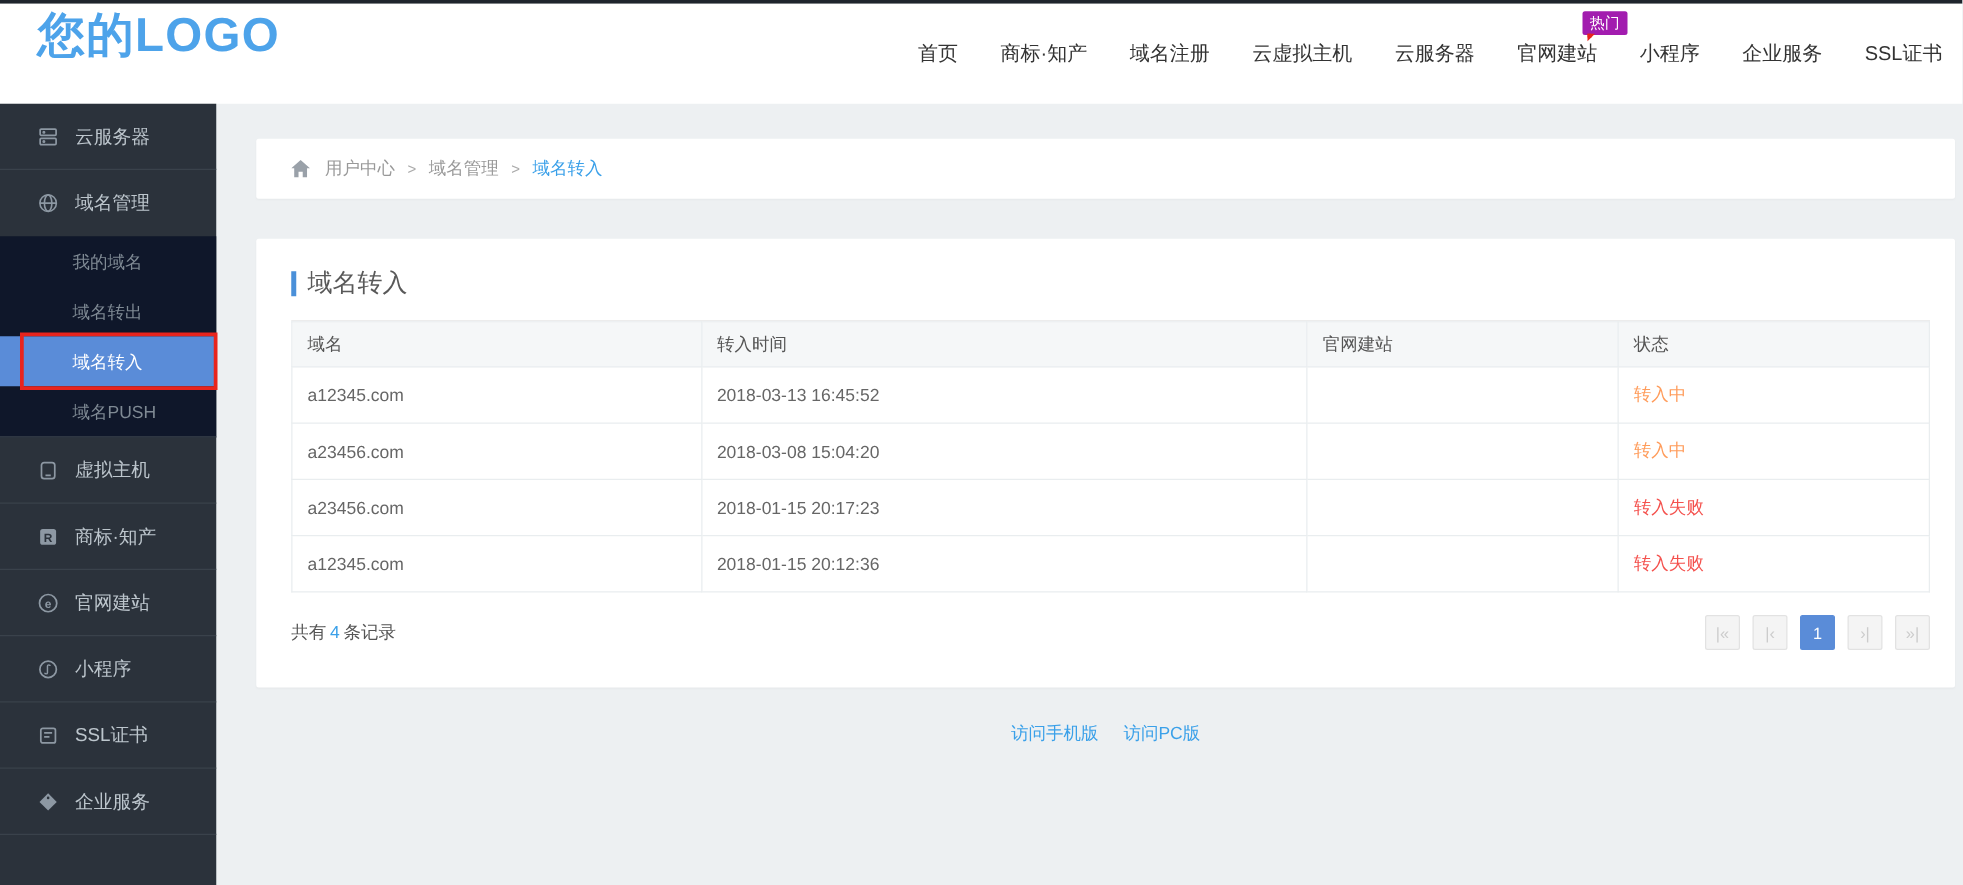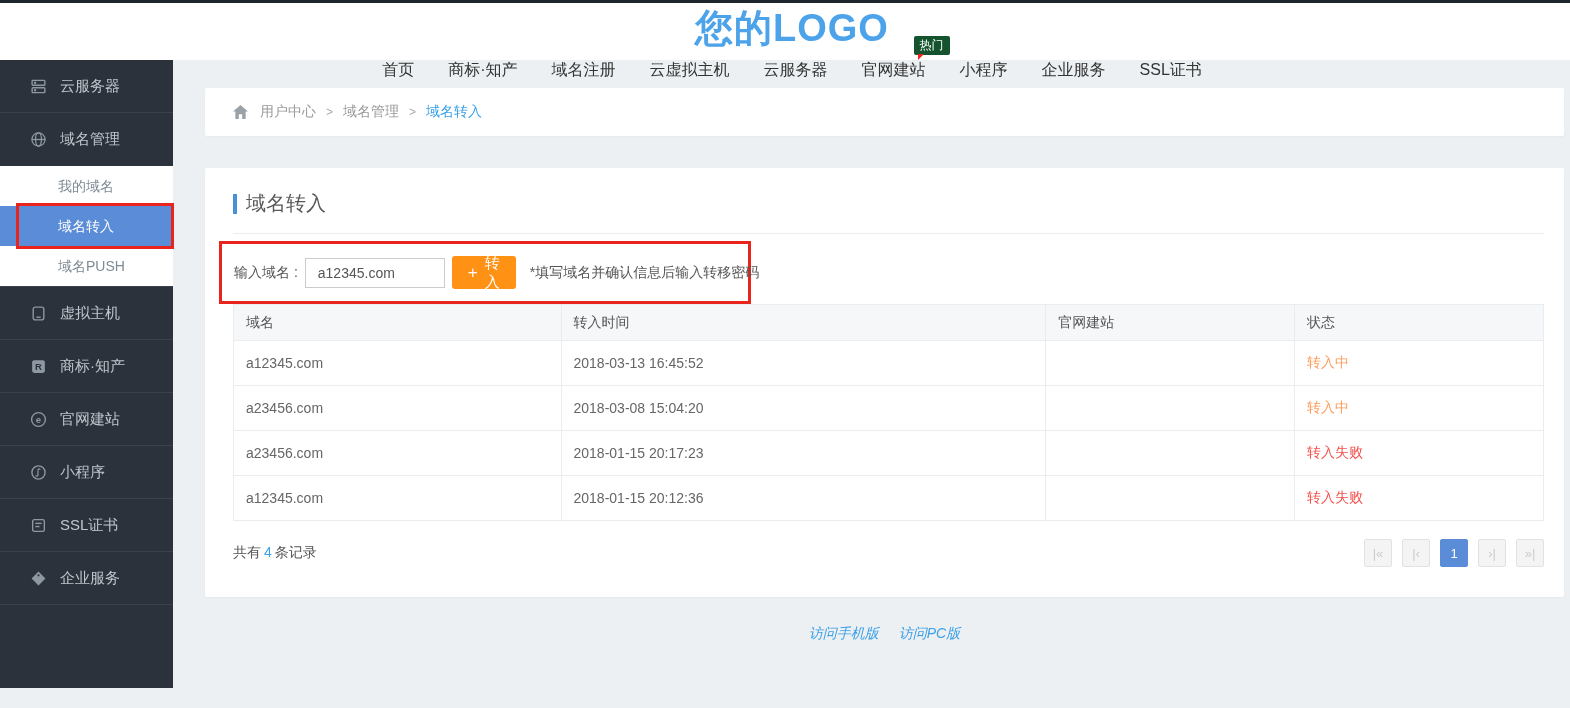--- a/index.html
+++ b/index.html
@@ -3,35 +3,35 @@
 <meta charset="utf-8">
 <style>
   * { margin:0; padding:0; box-sizing:border-box; }
   html,body { width:1570px; height:708px; overflow:hidden; }
   body { font-family:"Liberation Sans","DejaVu Sans",sans-serif; background:#edf0f2; color:#333; }
 
   
   .topbar { height:3px; background:#1f252d; }
 
   
-  .header { height:57px; background:#fff; display:flex; align-items:center; justify-content:space-between; padding:0 16px 0 30px;flex-direction:column; }
+  .header { height:80px; background:#fff; display:flex; justify-content:space-between; padding:0 16px 0 30px; }
   .logo { font-size:38px; font-weight:bold; color:#4da3ea; letter-spacing:1px; cursor:pointer; }
   .nav { display:flex; align-items:center; gap:34px; font-size:16px; color:#333; }
   .nav-item { position:relative; cursor:pointer; white-space:nowrap; padding:6px 0; }
-  .hot-badge { position:absolute; top:-18px; left:52px; background:#14532d; color:#fff; font-size:12px; line-height:1; padding:3px 6px 4px; border-radius:2px; }
+  .hot-badge { position:absolute; top:-18px; left:52px; background:#a21caf; color:#fff; font-size:12px; line-height:1; padding:3px 6px 4px; border-radius:2px; }
   .hot-badge::after { content:""; position:absolute; left:4px; bottom:-5px; border:3px solid transparent; border-top-color:#e8241d; border-left-color:#e8241d; }
 
   
   .main { display:flex; height:628px; }
 
   
   .sidebar { width:173px; flex-shrink:0; background:#2b323b; color:#bdc6cd; font-size:15px; }
   .side-item { height:53px; display:flex; align-items:center; padding-left:30px; gap:13px; border-bottom:1px solid #3a424b; cursor:pointer; }
   .side-item .icon { width:17px; height:17px; color:#8d98a3; display:inline-flex; }
-  .submenu { background:#ffffff; border-bottom:1px solid #3a424b; font-size:14px; }
+  .submenu { background:#0f172a; border-bottom:1px solid #3a424b; font-size:14px; }
   .sub-item { height:40px; line-height:40px; padding-left:58px; color:#7f8a94; cursor:pointer; position:relative; }
   .sub-item.active { background:#5a8cd8; color:#fff; }
   .annot-side { position:absolute; top:-3px; bottom:-3px; left:16px; right:-1px; border:3px solid #e8241d; pointer-events:none; z-index:5; }
 
   
   .content { flex:1; padding:28px 6px 0 32px; }
   .breadcrumb-card { background:#fff; height:48px; border-radius:2px; display:flex; align-items:center; padding-left:28px; gap:10px; font-size:14px; color:#999; box-shadow:0 1px 2px rgba(0,0,0,.03); }
   .crumb { cursor:pointer; }
   .crumb.active { color:#3aa0e9; }
   .crumb-sep { color:#aaa; font-size:12px; }
@@ -55,21 +55,21 @@
   td { height:45px; font-size:14px; color:#666; background:#fff; }
 
   .table-footer { display:flex; justify-content:space-between; align-items:center; margin-top:18px; }
   .records { font-size:14px; color:#555; }
   .records .count { color:#3aa0e9; padding:0 3px; }
   .pagination { display:flex; gap:10px; }
   .page-btn { width:28px; height:28px; background:#f4f4f4; border:1px solid #e2e2e2; border-radius:2px; color:#ccc; font-size:13px; display:flex; align-items:center; justify-content:center; cursor:pointer; font-family:inherit; }
   .page-btn.active { background:#5a8cd8; border-color:#5a8cd8; color:#fff; }
 
   .footer-links { margin-top:28px; text-align:center; font-size:14px; }
-  .footer-links a { color:#3aa0e9; text-decoration:none; margin:0 8px; cursor:pointer;font-style:italic; }
+  .footer-links a { color:#3aa0e9; text-decoration:none; margin:0 8px; cursor:pointer; }
 
   svg { display:block; }
 </style>
 </head>
 <body>
 
 <div class="topbar"></div>
 
 <div class="header">
   <div class="logo">您的LOGO</div>
@@ -107,20 +107,21 @@
         <svg width="17" height="17" viewBox="0 0 16 16" fill="none" stroke="currentColor" stroke-width="1.2">
             <circle cx="8" cy="8" r="6.2"></circle>
             <ellipse cx="8" cy="8" rx="2.8" ry="6.2"></ellipse>
             <line x1="1.8" y1="8" x2="14.2" y2="8"></line>
           </svg>
       </span>
       <span>域名管理</span>
     </div>
     <div class="submenu">
       <div class="sub-item"><span>我的域名</span></div>
+      <div class="sub-item"><span>域名转出</span></div>
       <div class="sub-item active">
         <span>域名转入</span>
         <span class="annot-side"></span>
       </div>
       <div class="sub-item"><span>域名PUSH</span></div>
     </div>
     <div class="side-item">
       <span class="icon">
         <svg width="17" height="17" viewBox="0 0 16 16" fill="none" stroke="currentColor" stroke-width="1.3">
             <rect x="3" y="2" width="10" height="12" rx="2"></rect>
@@ -190,31 +191,20 @@
       <span class="crumb-sep">&gt;</span>
       <span class="crumb active">域名转入</span>
     </div>
 
     <div class="main-card">
       <div class="page-title">
         <span class="title-bar"></span>
         <span>域名转入</span>
       </div>
 
-      <div class="form-wrap">
-        <div class="form-row">
-          <span class="form-label">输入域名 :</span>
-          <input class="domain-input" type="text" value="a12345.com" style="">
-          <button class="transfer-btn">
-            <span class="plus">+</span>
-            <span>转入</span>
-          </button>
-          <span class="form-note">*填写域名并确认信息后输入转移密码</span>
-        </div>
-      </div>
 
       <table>
         <colgroup>
             <col style="width:25%">
             <col style="width:37%">
             <col style="width:19%">
             <col style="width:19%">
           </colgroup>
         <thead>
           <tr>

